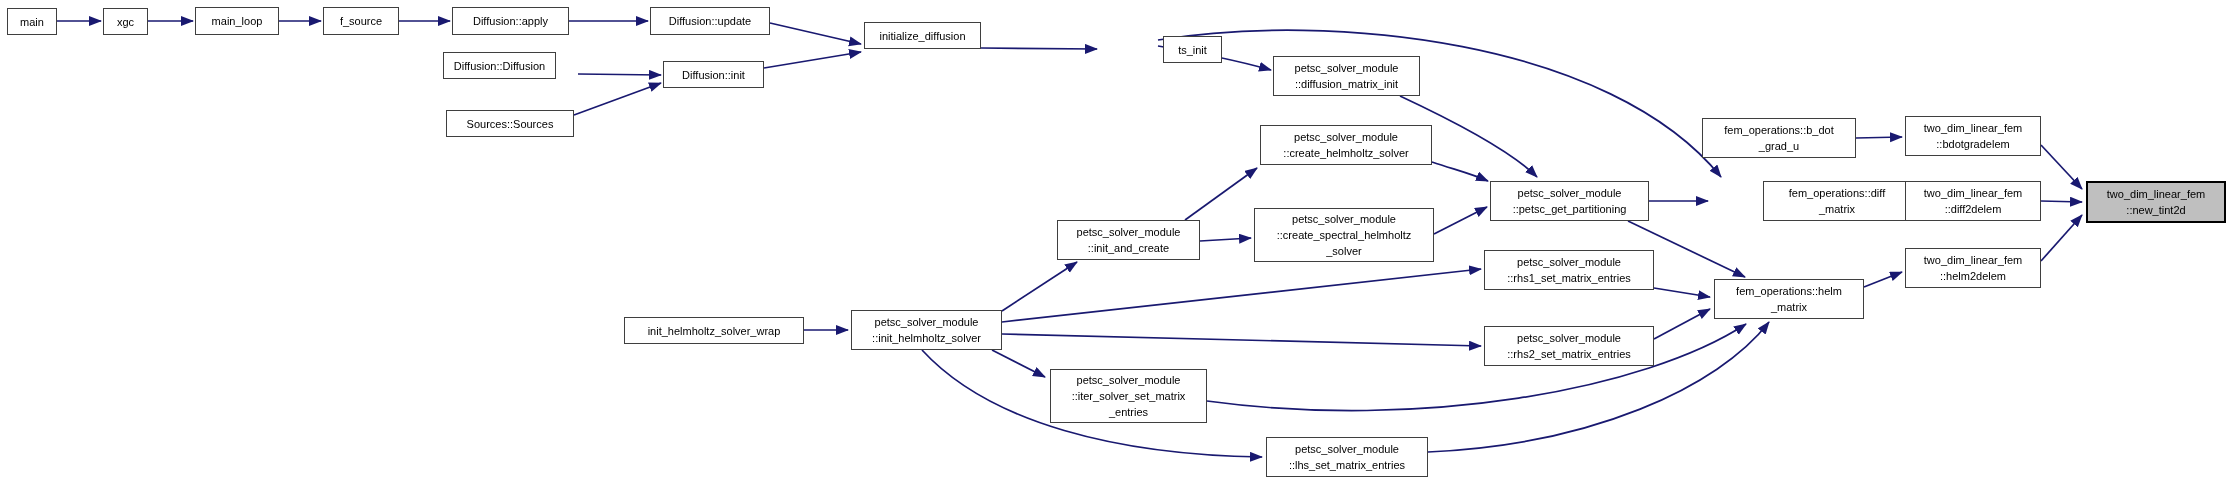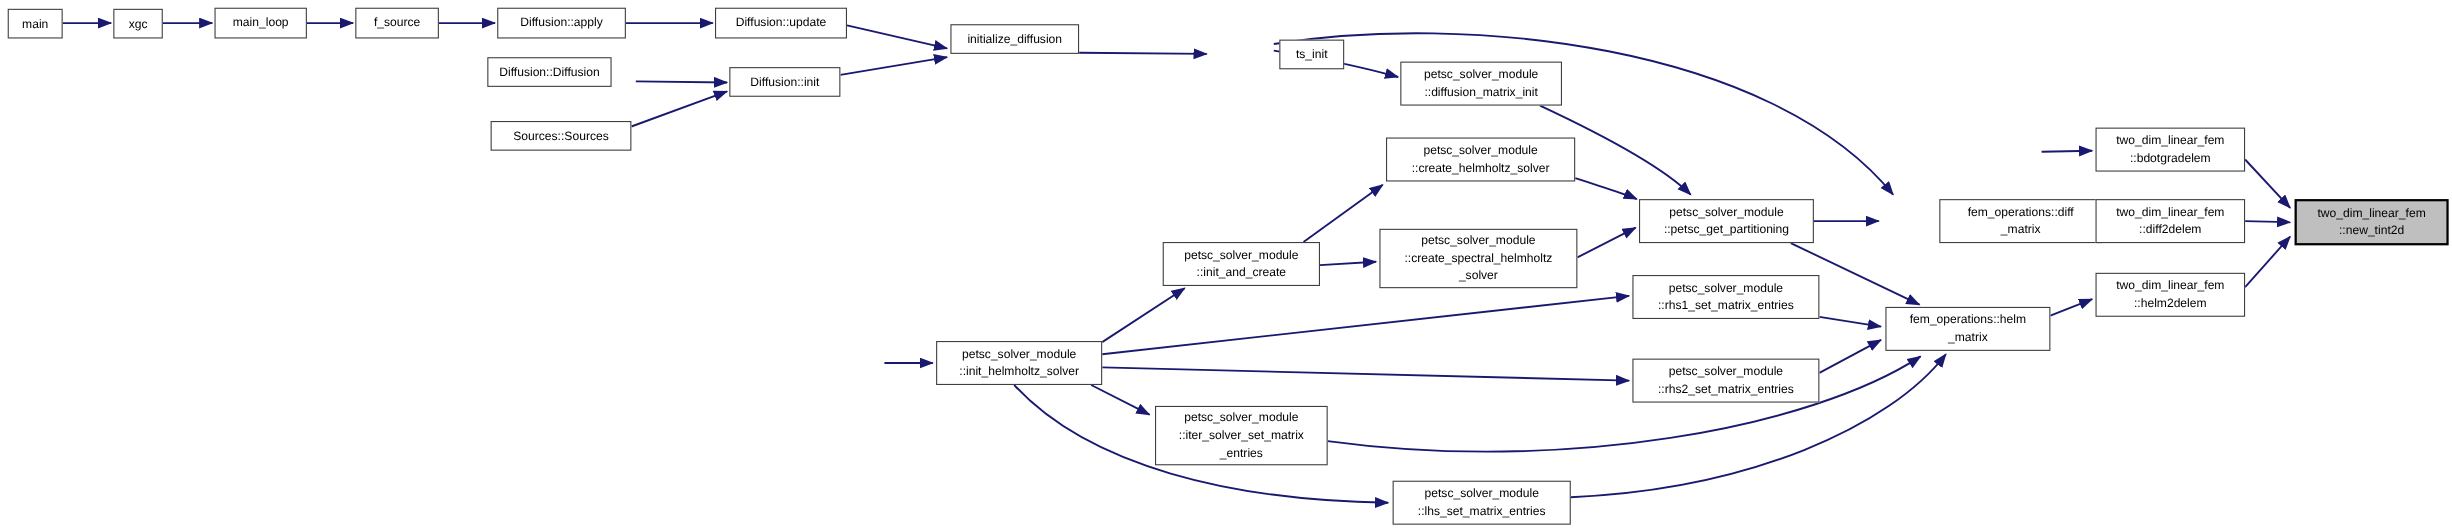--- a/index.html
+++ b/index.html
@@ -96,33 +96,36 @@
   <div class="node" style="left:1163px;top:36px;width:59px;height:27px">ts_init</div>
   <div class="node" style="left:1273px;top:56px;width:147px;height:40px">petsc_solver_module
 ::diffusion_matrix_init</div>
   <div class="node" style="left:1260px;top:125px;width:172px;height:40px">petsc_solver_module
 ::create_helmholtz_solver</div>
   <div class="node" style="left:1254px;top:208px;width:180px;height:54px">petsc_solver_module
 ::create_spectral_helmholtz
 _solver</div>
   <div class="node" style="left:1057px;top:220px;width:143px;height:40px">petsc_solver_module
 ::init_and_create</div>
+  <div class="node" style="left:624px;top:317px;width:180px;height:27px">init_helmholtz_solver_wrap</div>
   <div class="node" style="left:851px;top:310px;width:151px;height:40px">petsc_solver_module
 ::init_helmholtz_solver</div>
   <div class="node" style="left:1484px;top:250px;width:170px;height:40px">petsc_solver_module
 ::rhs1_set_matrix_entries</div>
   <div class="node" style="left:1484px;top:326px;width:170px;height:40px">petsc_solver_module
 ::rhs2_set_matrix_entries</div>
   <div class="node" style="left:1050px;top:369px;width:157px;height:54px">petsc_solver_module
 ::iter_solver_set_matrix
 _entries</div>
   <div class="node" style="left:1266px;top:437px;width:162px;height:40px">petsc_solver_module
 ::lhs_set_matrix_entries</div>
   <div class="node" style="left:1490px;top:181px;width:159px;height:40px">petsc_solver_module
 ::petsc_get_partitioning</div>
+  <div class="node" style="left:1702px;top:118px;width:154px;height:40px">fem_operations::b_dot
+_grad_u</div>
   <div class="node" style="left:1763px;top:181px;width:148px;height:40px">fem_operations::diff
 _matrix</div>
   <div class="node" style="left:1714px;top:279px;width:150px;height:40px">fem_operations::helm
 _matrix</div>
   <div class="node" style="left:1905px;top:116px;width:136px;height:40px">two_dim_linear_fem
 ::bdotgradelem</div>
   <div class="node" style="left:1905px;top:181px;width:136px;height:40px">two_dim_linear_fem
 ::diff2delem</div>
   <div class="node" style="left:1905px;top:248px;width:136px;height:40px">two_dim_linear_fem
 ::helm2delem</div>

